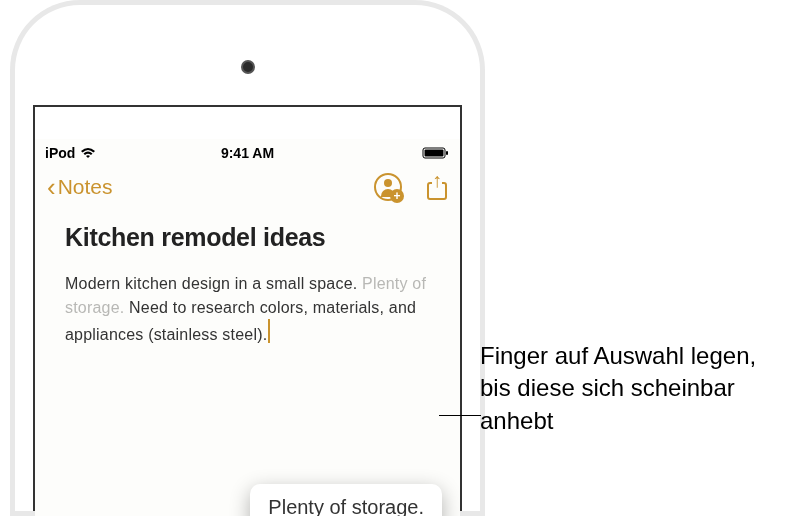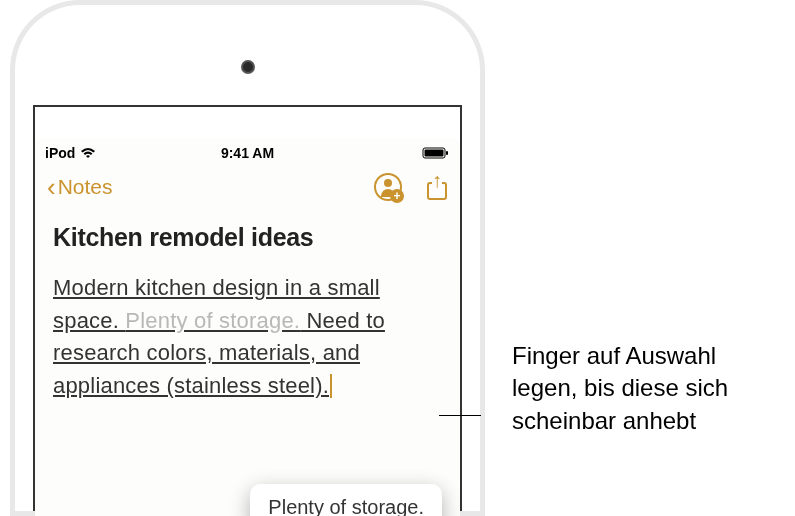--- a/index.html
+++ b/index.html
@@ -198,37 +198,36 @@
       transform: translateX(-50%);
       color: #ca932e;
       font-size: 20px;
       line-height: 1;
       background: #fdfdfb;
       width: 10px;
       text-align: center;
     }
 
     .note-content {
-      padding: 14px 18px;
+      padding: 14px 30px;
     }
 
     .note-title {
       font-size: 25px;
       font-weight: 700;
       color: #222;
       margin-bottom: 20px;
       letter-spacing: -0.3px;
     }
 
     .note-body {
-      font-size: 22px;
+      font-size: 16px;
       line-height: 1.48;
       color: #333;
       letter-spacing: 0.2px;
-      text-decoration: underline;
     }
 
     .highlighted {
       color: #b8b8b5;
     }
 
     .cursor {
       display: inline-block;
       width: 2px;
       height: 24px;
@@ -247,21 +246,20 @@
       font-size: 20px;
       color: #333;
       box-shadow: 0 6px 20px rgba(0,0,0,0.3);
     }
 
     .callout {
       position: absolute;
       top: 340px;
       left: 480px;
       width: 300px;
-      padding-left: 32px;
     }
 
     .callout-line {
       position: absolute;
       top: 75px;
       left: -41px;
       width: 42px;
       height: 1px;
       background: #000;
     }

